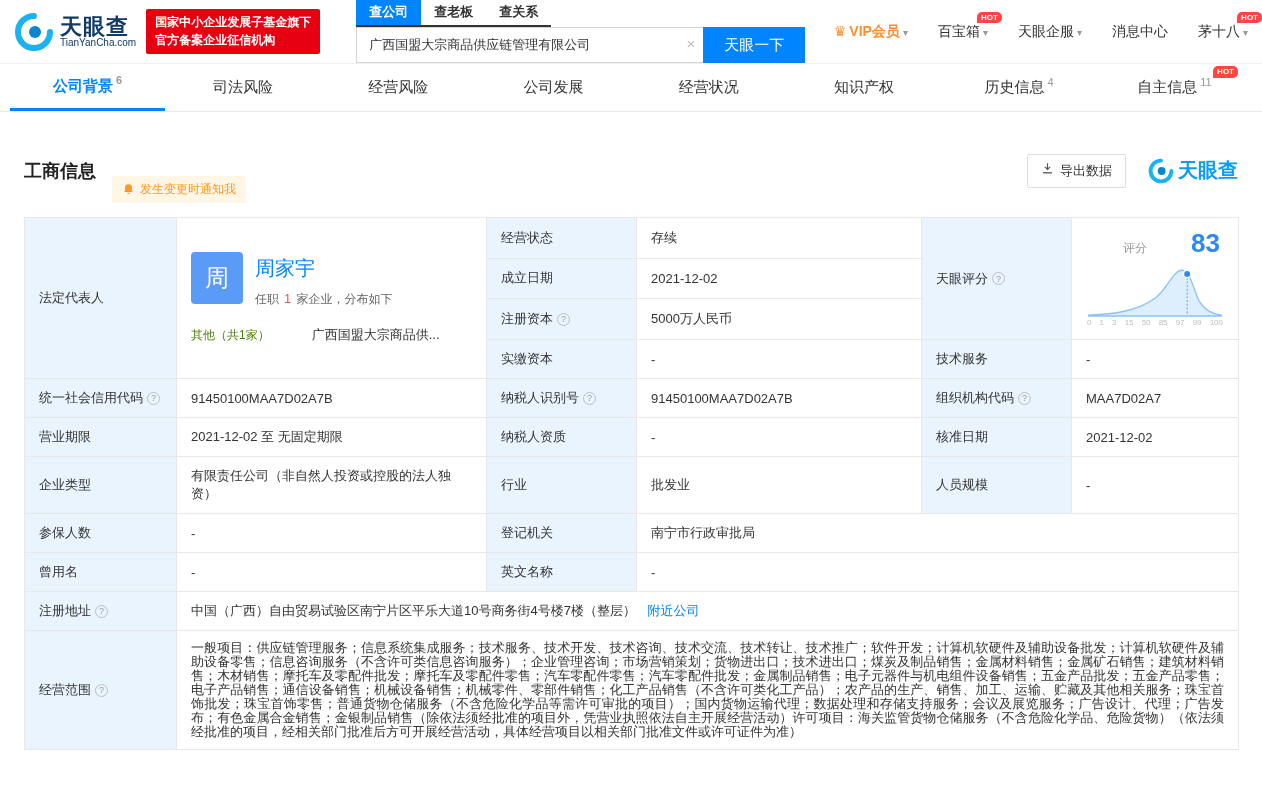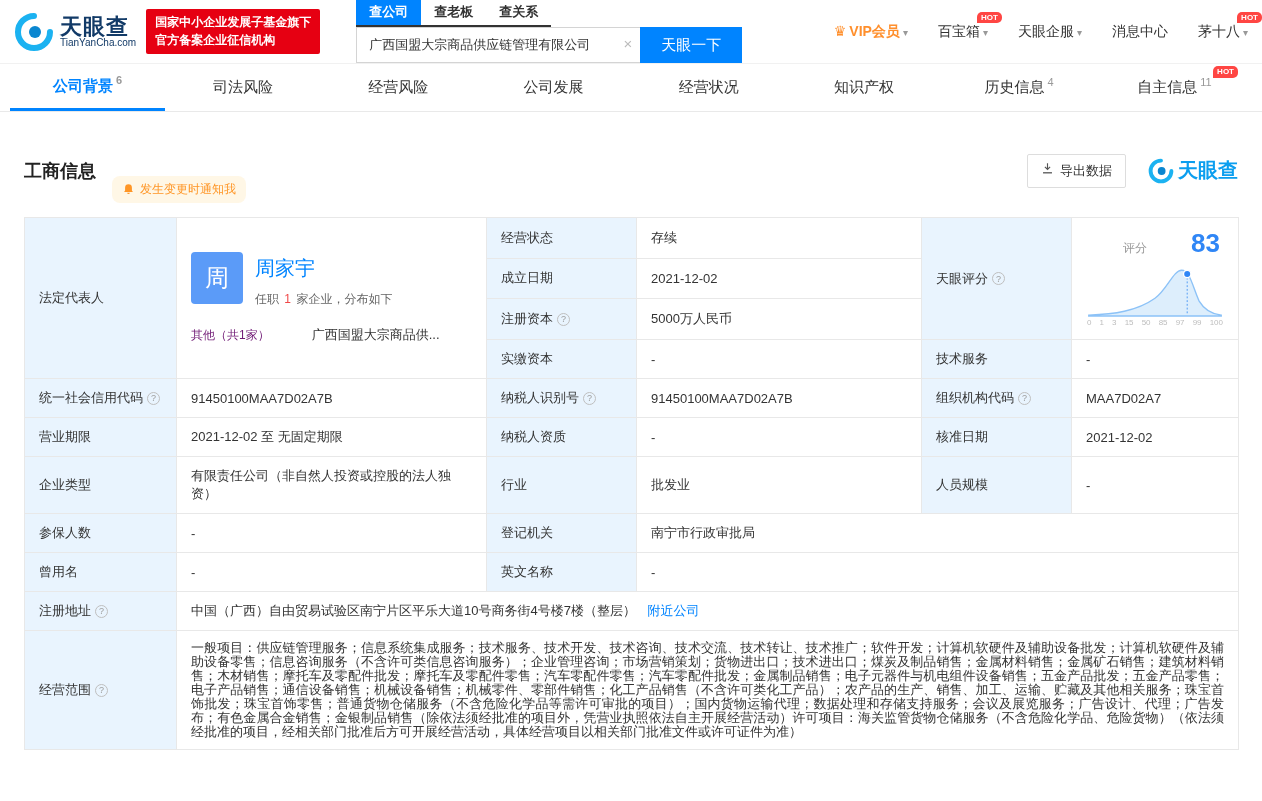--- a/index.html
+++ b/index.html
@@ -13,21 +13,21 @@
   .logo-txt { margin-left:6px; line-height:1.05; }
   .logo-name { font-size:22px; font-weight:bold; color:#123a67; letter-spacing:1px; }
   .logo-domain { font-size:10px; color:#123a67; }
   .gov-badge { margin-left:10px; background:#e60012; color:#fff; font-size:12px; font-weight:bold; padding:5px 9px; line-height:1.45; border-radius:2px; white-space:nowrap; }
 
   .search { margin-left:36px; }
   .search-tabs { display:inline-flex; border-bottom:2px solid #333; }
   .stab { font-size:13px; padding:3px 13px 4px; cursor:pointer; color:#333; font-weight:bold; }
   .stab.active { background:#0084ff; color:#fff; }
   .search-box { display:flex; align-items:stretch; }
-  .search-input-wrap { position:relative; width:284px;border-radius:7px; }
+  .search-input-wrap { position:relative; width:347px;border-radius:7px; }
   .search-input { width:100%; height:36px; border:1px solid #d4d4d4; border-right:none; padding:0 28px 0 12px; font-size:13px; color:#333; outline:none; font-family:inherit; }
   .search-clear { position:absolute; right:8px; top:8px; color:#bbb; font-size:15px; cursor:pointer; }
   .search-btn { width:102px; height:36px; background:#0084ff; color:#fff; border:none; font-size:15px; cursor:pointer; font-family:inherit; }
 
   .top-menu { margin-left:auto; display:flex; align-items:center; gap:30px; font-size:14px; }
   .menu-item { position:relative; cursor:pointer; white-space:nowrap; color:#333; }
   .menu-item .caret { color:#999; font-size:10px; margin-left:3px; }
   .menu-item.vip { color:#ff8f2c; font-weight:bold; }
   .crown { font-style:normal; margin-right:3px; }
   .hot-badge { position:absolute; top:-11px; right:-14px; background:#ff4643; color:#fff; font-size:8px; font-weight:bold; padding:1px 4px; border-radius:5px 5px 5px 0; line-height:1.2; }
@@ -35,21 +35,21 @@
   
   .nav-tabs { display:flex; justify-content:space-between; align-items:stretch; padding:0 10px; height:48px; border-bottom:1px solid #e9e9e9; }
   .nav-tab { position:relative; flex:1; display:flex; align-items:center; justify-content:center; font-size:15px; cursor:pointer; color:#333; }
   .nav-tab .cnt { font-size:11px; color:#999; margin-left:3px; position:relative; top:-6px; }
   .nav-tab.active { color:#0084ff; border-bottom:3px solid #0084ff; font-weight:bold; }
   .nav-tab .hot-badge { top:2px; right:14px; }
 
   
   .section-bar { display:flex; align-items:center; margin:26px 24px 14px; }
   .section-title { font-size:18px; font-weight:bold; color:#222; }
-  .notify-chip { display:inline-flex; align-items:center; gap:5px; margin-left:16px; background:#fff7e6; color:#ff9626; font-size:12px; padding:5px 10px; border-radius:8px; cursor:pointer;margin-top:38px; }
+  .notify-chip { display:inline-flex; align-items:center; gap:5px; margin-left:16px; background:#fff7e6; color:#ff9626; font-size:12px; padding:5px 10px; border-radius:2px; cursor:pointer;margin-top:38px; }
   .export-btn { margin-left:auto; display:inline-flex; align-items:flex-start; gap:6px; border:1px solid #ddd; background:#fff; color:#333; font-size:13px; padding:7px 13px; border-radius:2px; cursor:pointer; font-family:inherit; }
   .brand-mark { display:flex; align-items:center; margin-left:22px; }
   .brand-mark svg { width:26px; height:26px; }
   .brand-mark span { font-size:20px; font-weight:bold; color:#0b9eef; margin-left:4px; }
 
   
   .info-table { width:1214px; margin:0 24px; border-collapse:collapse; table-layout:fixed; font-size:13px; }
   .info-table td { border:1px solid #e8e8e8; padding:10px 14px; vertical-align:middle; }
   td.lbl { background:#e9f4fe; color:#333; }
   td.val { background:#fff; color:#333; }
@@ -58,21 +58,21 @@
 
   
   .rep { padding:4px 0; }
   .rep-top { display:flex; align-items:flex-start; }
   .avatar { width:52px; height:52px; border-radius:4px; background:#5b9bf8; color:#fff; font-size:24px; display:flex; align-items:center; justify-content:center; cursor:pointer; }
   .rep-info { margin-left:12px; padding-top:3px; }
   .rep-name { color:#0084ff; font-size:20px; cursor:pointer; }
   .rep-tenure { color:#666; font-size:12px; margin-top:9px; }
   .rep-tenure .num { color:#f04848; margin:0 2px; }
   .rep-bottom { display:flex; align-items:center; margin-top:18px; }
-  .rep-group { color:#701a75; font-size:12px; }
+  .rep-group { color:#4d7c0f; font-size:12px; }
   .rep-company { color:#333; font-size:13px; margin-left:42px; cursor:pointer; }
 
   
   .score-cell { padding:6px 10px 2px; }
   .score-head { text-align:right; padding-right:4px; }
   .score-head .pfx { color:#999; font-size:12px; margin-right:4px; }
   .score-head .scv { color:#2f86f6; font-size:26px; font-weight:bold;margin-left:40px; }
   .score-chart svg { width:100%; height:58px; display:block; }
   .score-axis { display:flex; justify-content:space-between; color:#bdbdbd; font-size:8px; padding:1px 1px 2px; }
 

